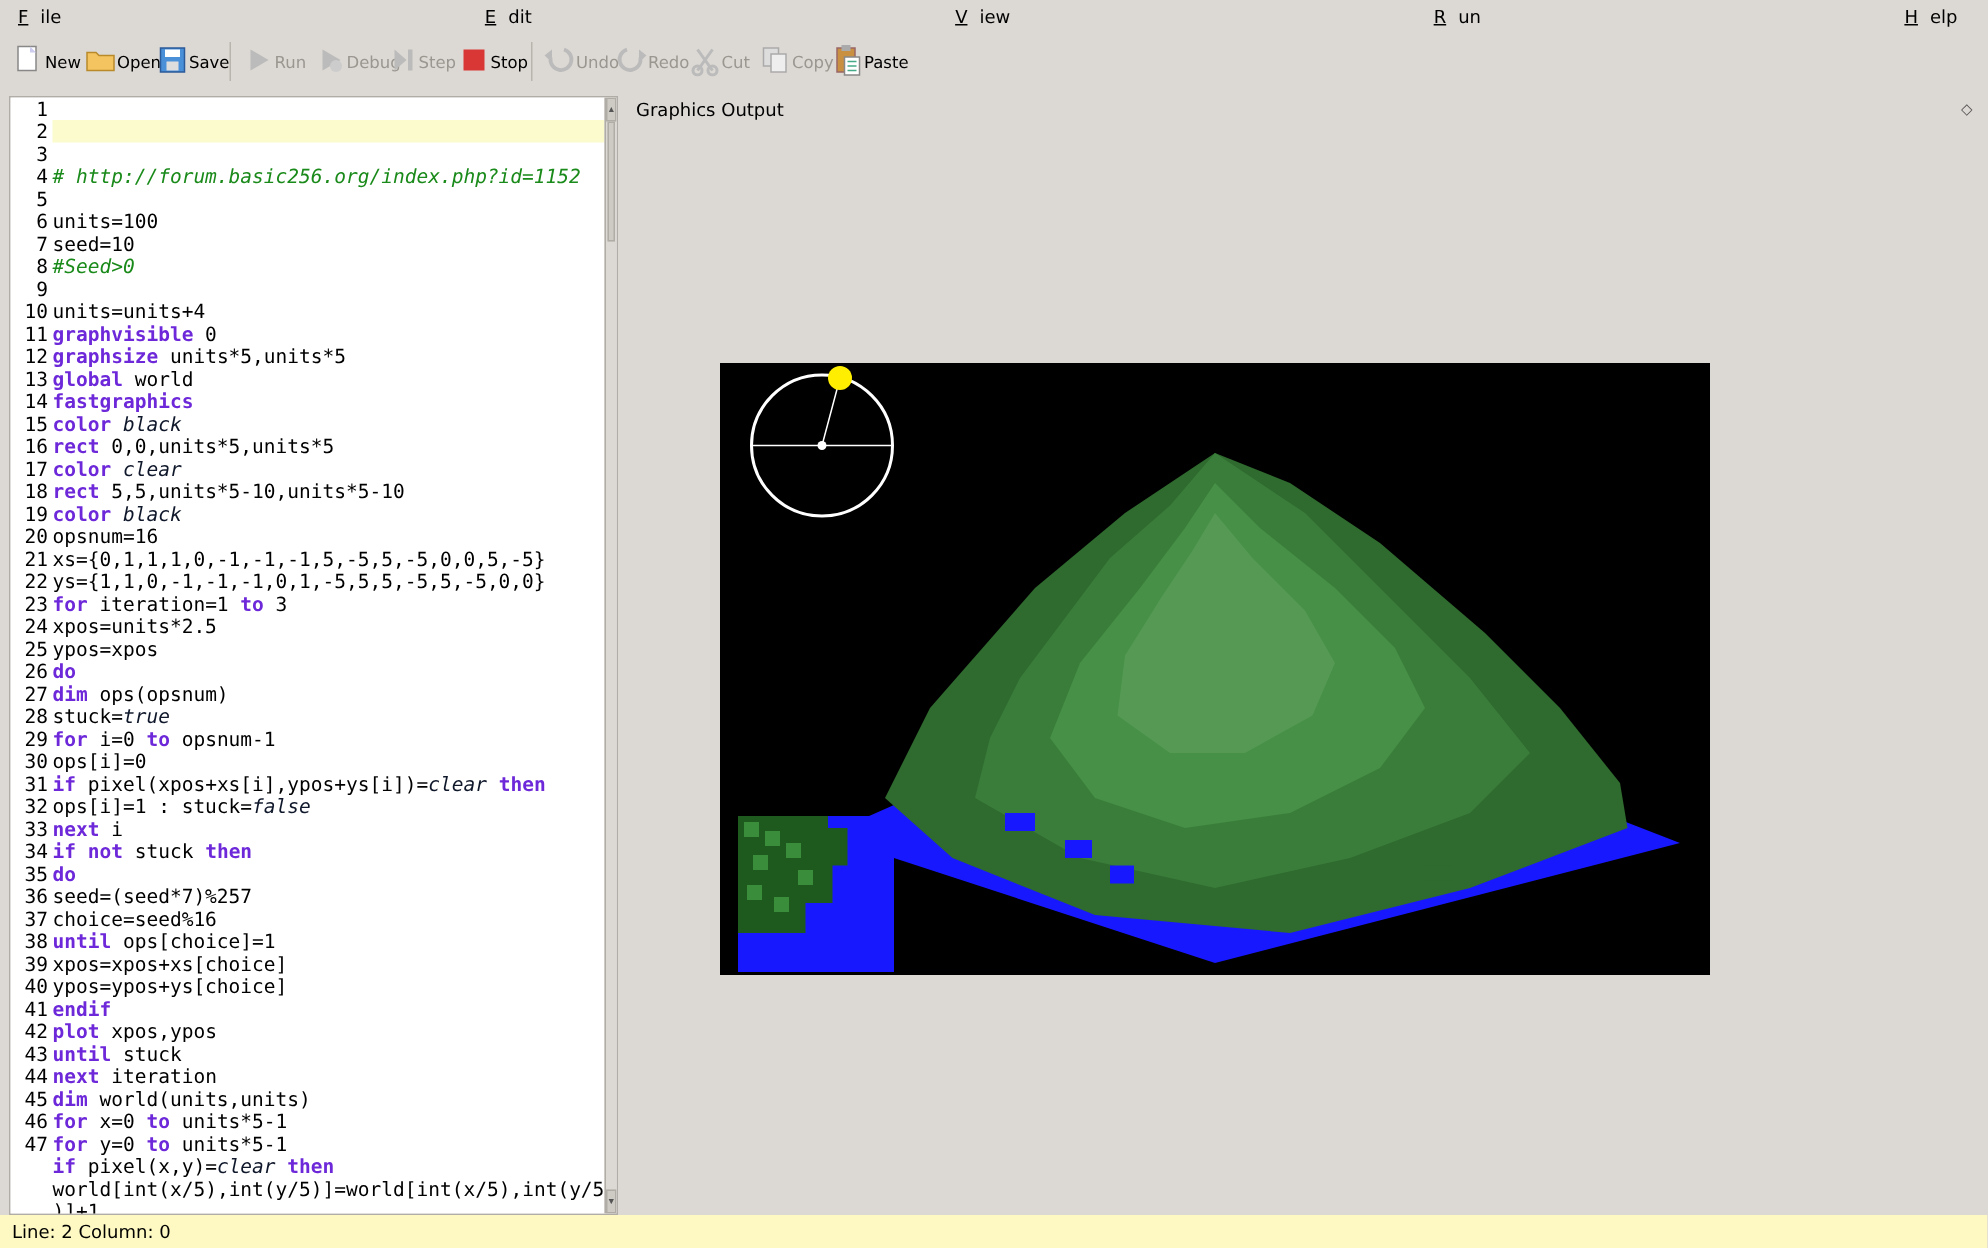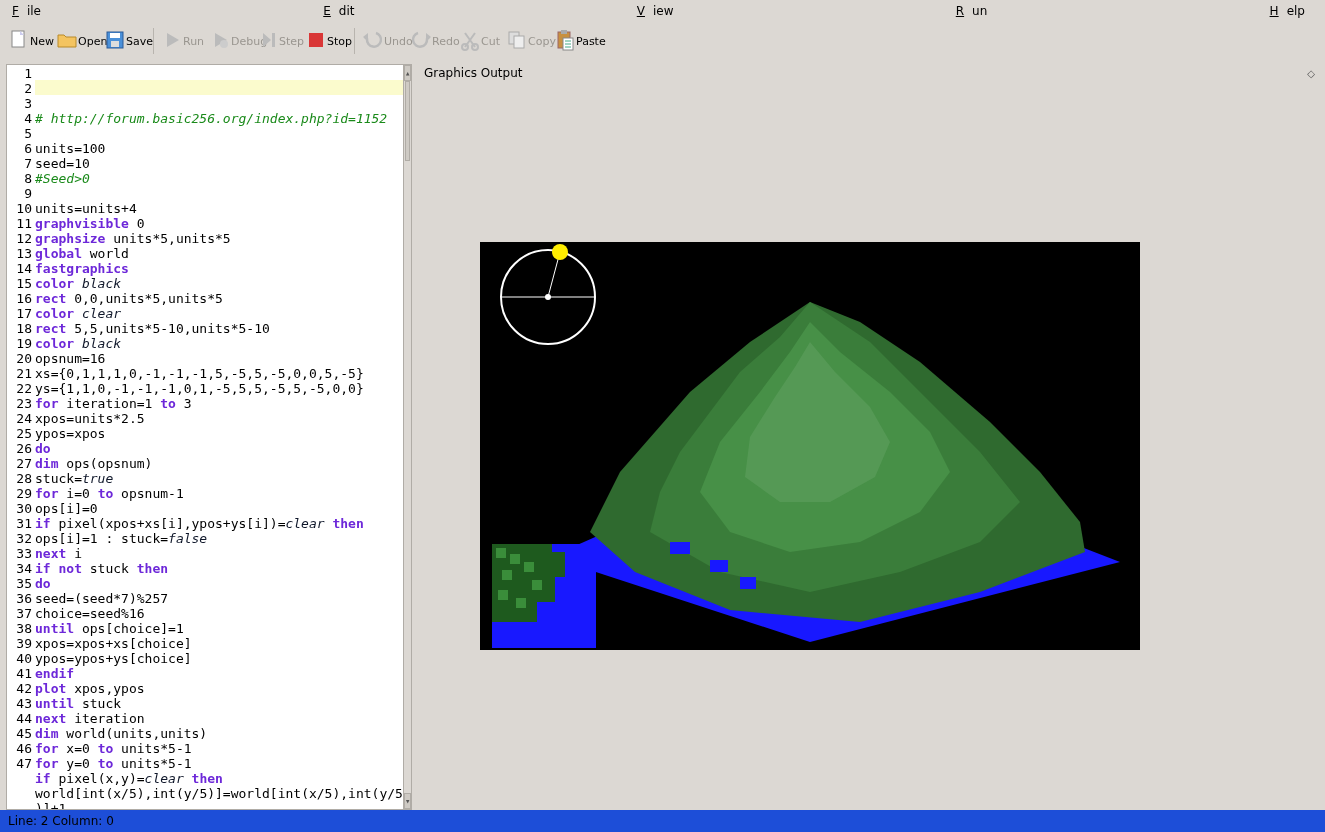--- a/index.html
+++ b/index.html
@@ -135,21 +135,21 @@
     position: absolute;
     left: 60px;
     top: 160px;
     width: 660px;
     height: 408px;
     background: #000;
   }
   .statusbar {
     padding: 4px 8px;
     font-size: 12px;
-    background: #1d4ed8;
+    background: #fef9c3;
   }
   
   .kw { color: #6d28d9; font-weight: bold; }
   .fn { color: #000000; }
   .lit { color: #0f172a; font-style: italic; }
   .cmt { color: #1a8a1a; font-style: italic; }
 </style>
 </head>
 <body>
 

